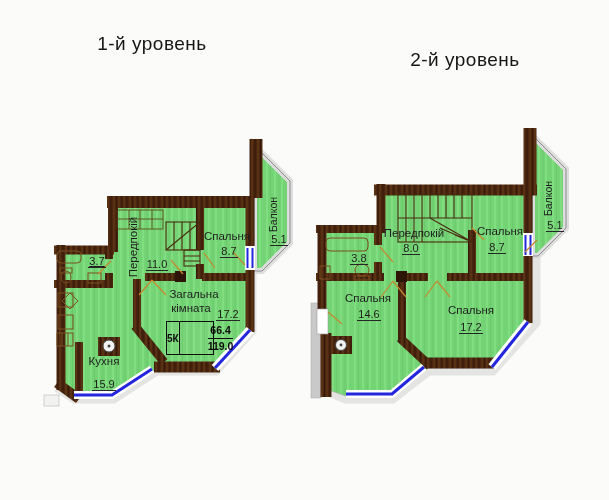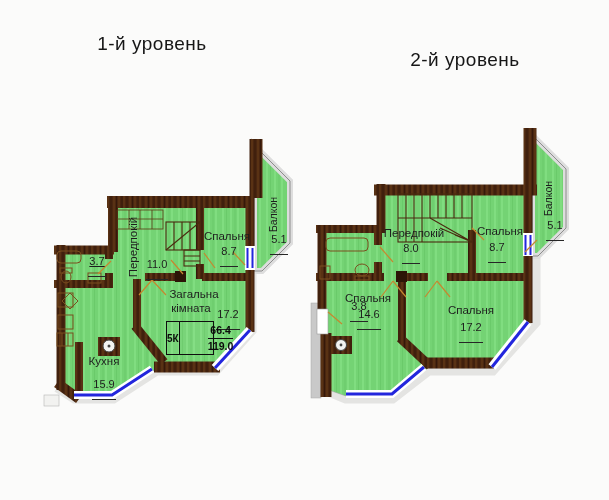--- a/index.html
+++ b/index.html
@@ -1,21 +1,21 @@
 <!DOCTYPE html>
 <html><head>
 <meta charset="utf-8">
 <style>
   html,body{margin:0;padding:0;}
   #stage{position:relative;width:609px;height:500px;background:#fbfbfa;overflow:hidden;
          font-family:"Liberation Sans",sans-serif;}
   .title{position:absolute;font-size:19px;color:#161616;text-align:center;letter-spacing:.5px;}
   .lbl{position:absolute;font-size:11.5px;color:#1d1d1d;text-align:center;white-space:nowrap;line-height:1.05;}
   .num{font-size:11px;}
-  .num .u{border-bottom:1.4px solid #262626;padding:0 1px 9px;}
+  .num .u{border-bottom:1.4px solid #262626;padding:0 1px 0;}
   .vlabel{transform:rotate(-90deg);transform-origin:center center;}
   svg{position:absolute;left:0;top:0;}
   .stamp{position:absolute;left:166px;top:321px;width:46px;height:32px;border:1.5px solid #0e0e0e;
          display:flex;color:#0b0b0b;background:rgba(255,255,255,0.04);gap:28px;}
   .stamp .c1{width:15px;border-right:1.5px solid #0e0e0e;display:flex;align-items:center;justify-content:center;
              font-size:10px;font-weight:bold;}
   .stamp .c2{flex:1;display:flex;flex-direction:column;}
   .stamp .c2 div{flex:1;display:flex;align-items:center;justify-content:center;font-size:10.5px;font-weight:bold;}
   .stamp .c2 .r1{border-bottom:1.5px solid #0e0e0e;}
 </style>
@@ -213,19 +213,19 @@
     <div class="r2">119.0</div>
   </div>
 </div>
 
 <div class="lbl" style="left:369px;top:227px;width:90px;">Передпокій</div>
 <div class="lbl num" style="left:391px;top:243px;width:40px;"><span class="u">8.0</span></div>
 <div class="lbl" style="left:470px;top:225px;width:60px;">Спальня</div>
 <div class="lbl num" style="left:477px;top:242px;width:40px;"><span class="u">8.7</span></div>
 <div class="lbl vlabel" style="left:519px;top:193px;width:60px;font-size:10.5px;">Балкон</div>
 <div class="lbl num" style="left:535px;top:220px;width:40px;"><span class="u">5.1</span></div>
-<div class="lbl num" style="left:339px;top:253px;width:40px;margin-top:48px;"><span class="u">3.8</span></div>
+<div class="lbl num" style="left:339px;top:253px;width:40px;"><span class="u">3.8</span></div>
 <div class="lbl" style="left:336px;top:292px;width:64px;">Спальня</div>
 <div class="lbl num" style="left:349px;top:309px;width:40px;"><span class="u">14.6</span></div>
 <div class="lbl" style="left:439px;top:304px;width:64px;">Спальня</div>
 <div class="lbl num" style="left:451px;top:322px;width:40px;"><span class="u">17.2</span></div>
 
 </div>
 
 </body></html>

